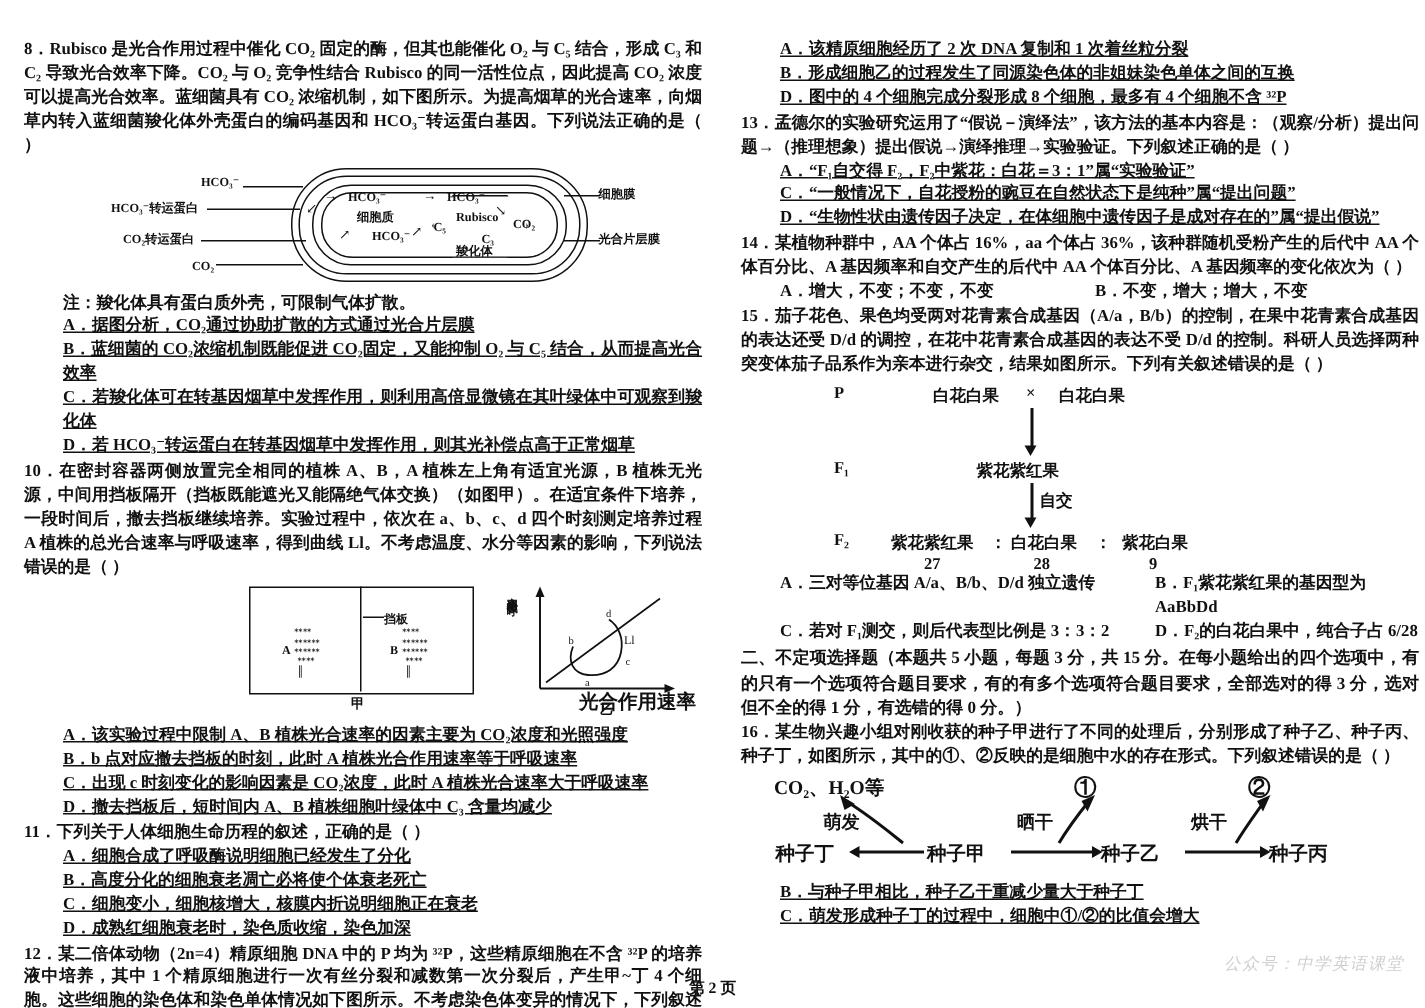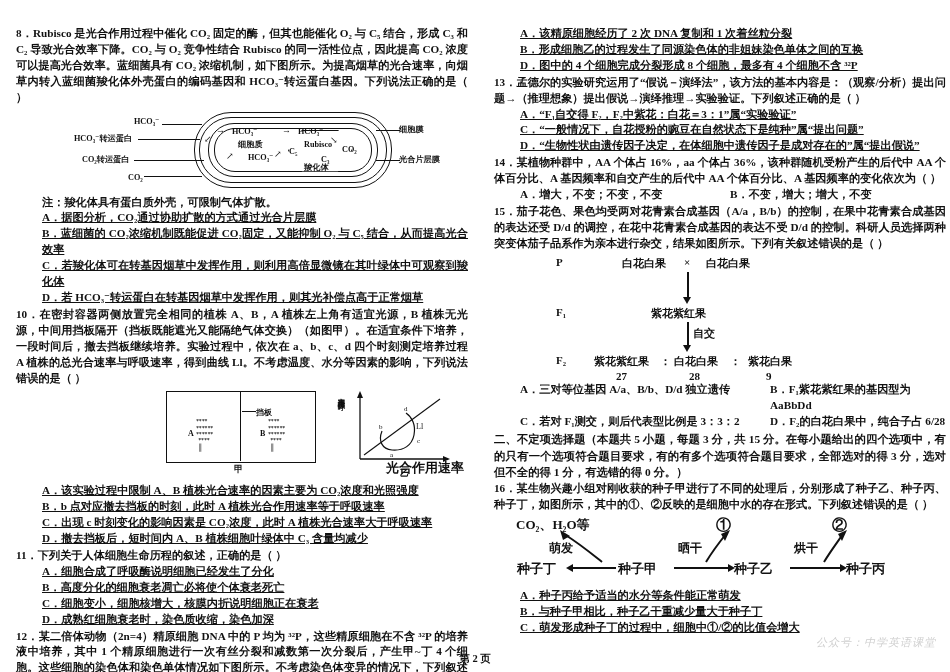--- a/index.html
+++ b/index.html
@@ -459,21 +459,20 @@
           <svg style="position:absolute; left:0; top:0;" width="400" height="72">
             <path d="M108 46 C 98 38, 86 28, 70 18" fill="none" stroke="#111" stroke-width="2"></path>
             <polygon points="66,14 76,20 69,24" fill="#111"></polygon>
             <path d="M212 46 C 218 36, 224 28, 232 18" fill="none" stroke="#111" stroke-width="2"></path>
             <polygon points="236,14 231,25 227,18" fill="#111"></polygon>
             <path d="M330 46 C 336 36, 342 28, 349 18" fill="none" stroke="#111" stroke-width="2"></path>
             <polygon points="353,14 348,25 344,18" fill="#111"></polygon>
           </svg>
         </div>
 
-        <div class="opt">A．种子丙给予适当的水分等条件能正常萌发</div>
         <div class="opt">B．与种子甲相比，种子乙干重减少量大于种子丁</div>
         <div class="opt">C．萌发形成种子丁的过程中，细胞中①/②的比值会增大</div>
 
       </div>
 
       <div class="watermark">公众号：中学英语课堂</div>
     </div>
   </div>
 
   <div class="footer">第 2 页</div>

